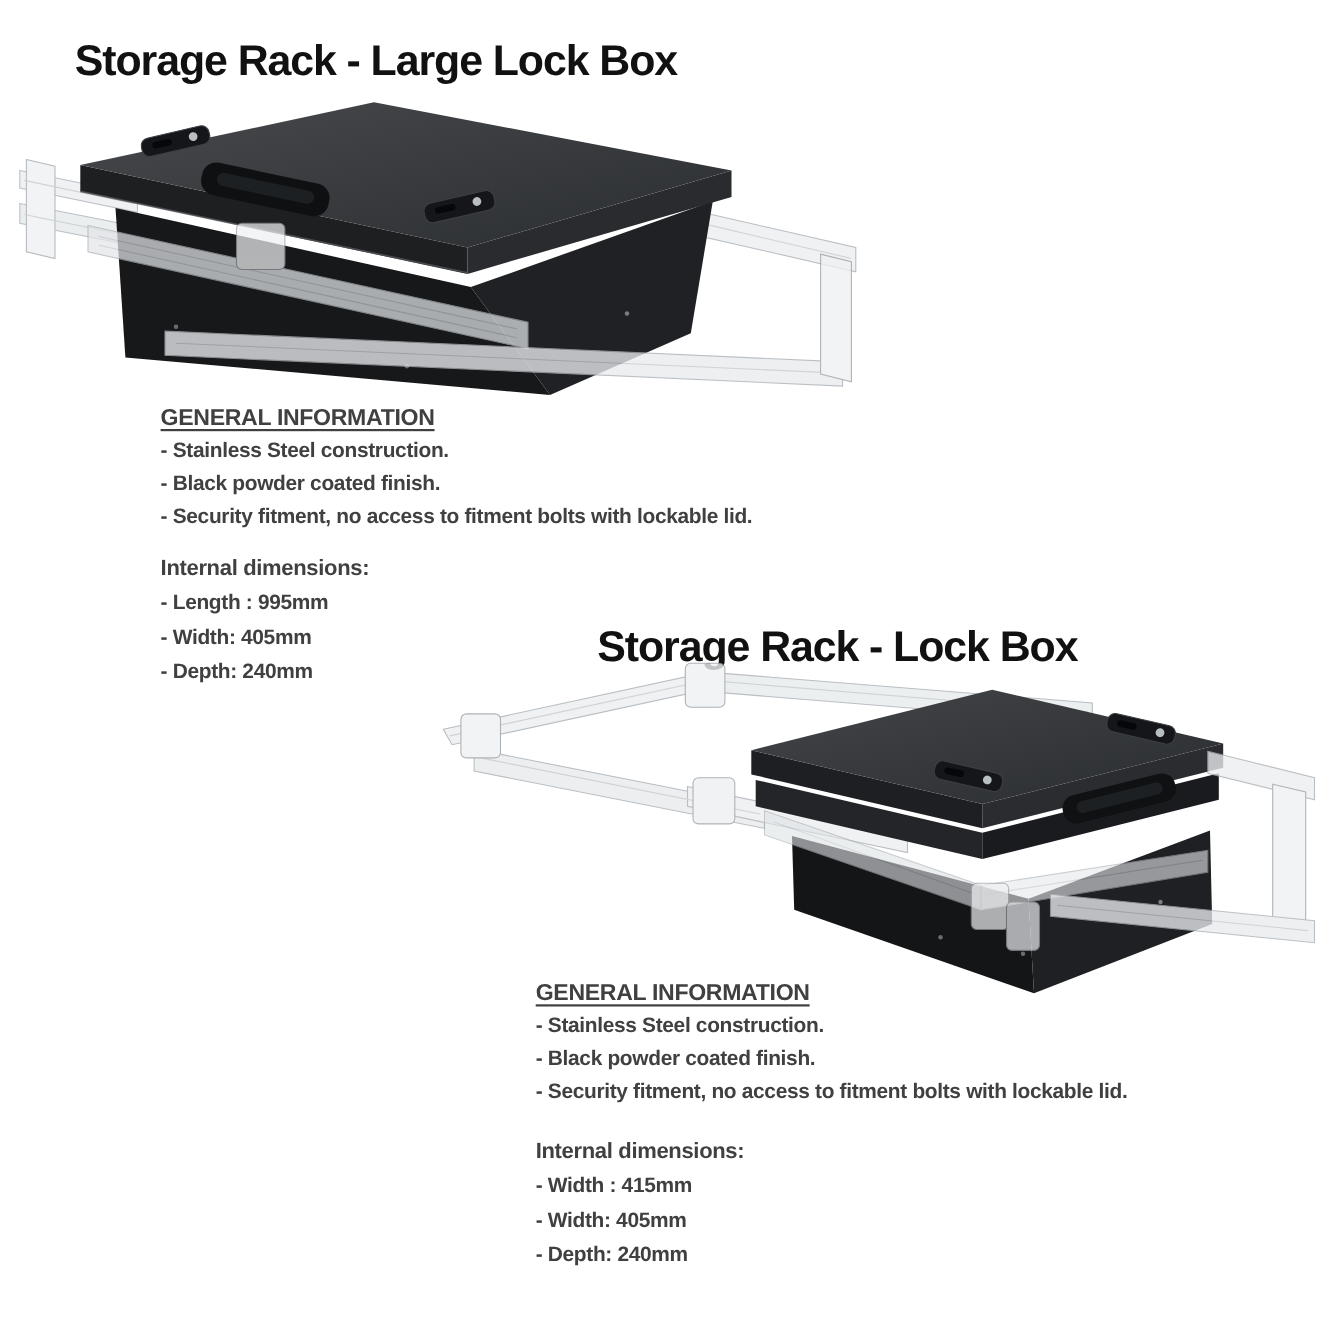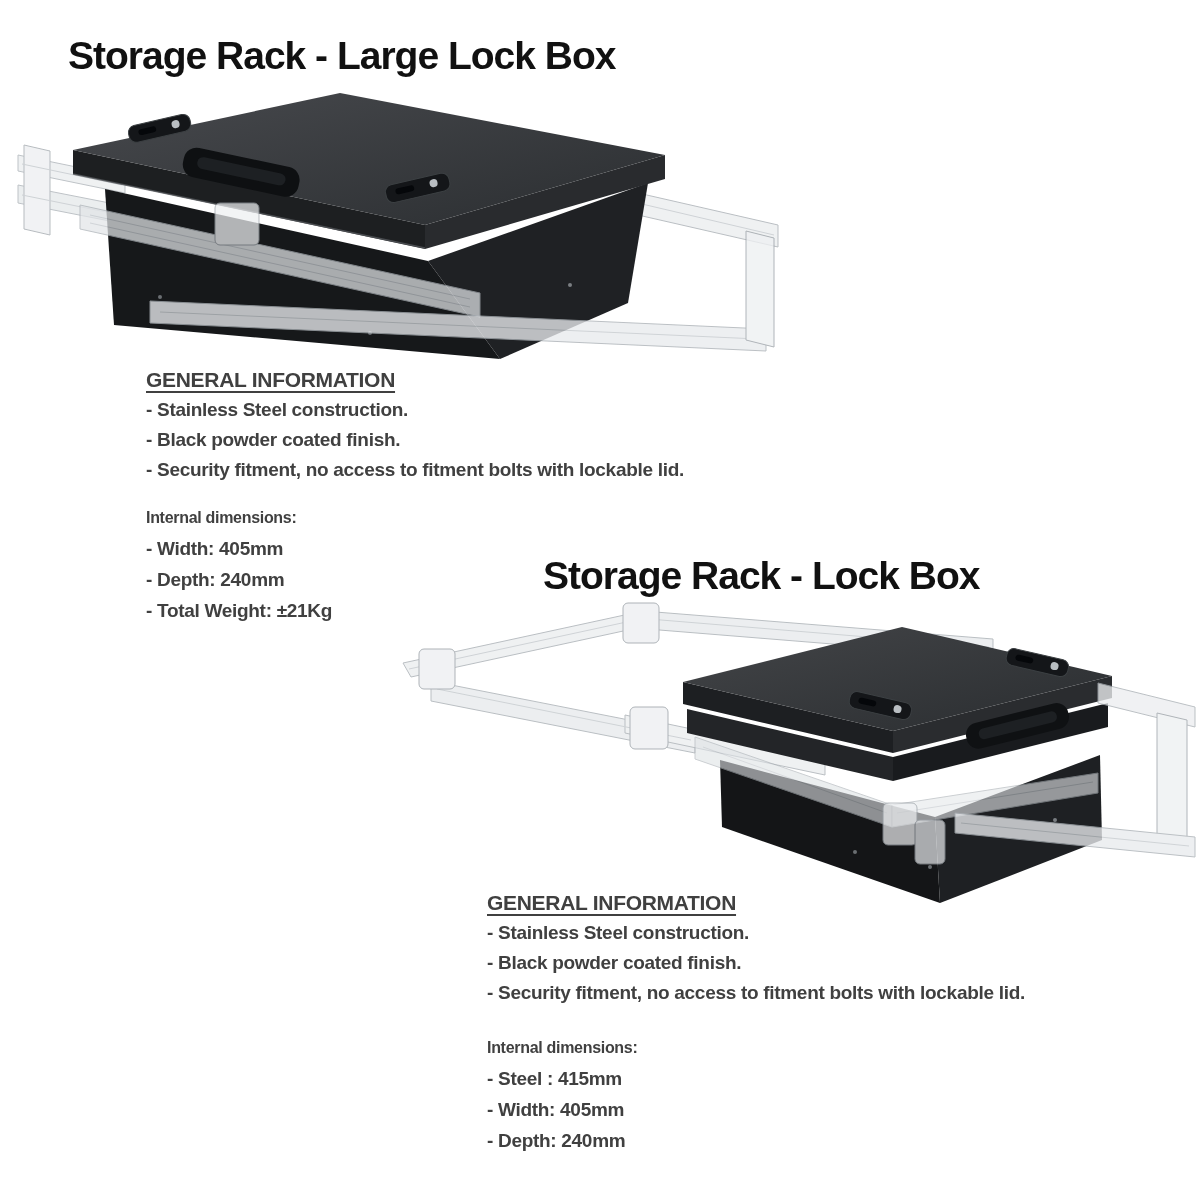--- a/index.html
+++ b/index.html
@@ -5,30 +5,30 @@
   html,body{margin:0;padding:0;background:#ffffff;}
   .canvas{
     position:relative;width:1200px;height:1200px;background:#ffffff;overflow:hidden;
     font-family:"Liberation Sans", sans-serif;
   }
   .product-title{
     position:absolute;margin:0;color:#111111;font-weight:700;font-size:39px;
     letter-spacing:-1px;line-height:1.05;white-space:nowrap;
   }
   #title-1{left:68px;top:36px;}
-  #title-2{left:543px;top:556px;text-align:center;}
+  #title-2{left:543px;top:569px;text-align:center;}
   .info-block{
     position:absolute;color:#404040;font-weight:700;font-size:19px;
     letter-spacing:-0.3px;line-height:30px;white-space:nowrap;
   }
   .info-heading{
     font-size:21px;text-decoration:underline;text-underline-offset:4px;
     text-decoration-thickness:2px;
   }
-  .dims-heading{font-size:16px;}
+  .dims-heading{font-size:20px;}
   #general-1{left:146px;top:365px;}
   #dims-1{left:146px;top:502px;line-height:31px;}
   #general-2{left:487px;top:888px;}
   #dims-2{left:487px;top:1032px;line-height:31px;}
   .render{position:absolute;}
   #render-1{left:10px;top:85px;}
   #render-2{left:395px;top:585px;}
 </style>
 </head>
 <body>
@@ -105,23 +105,23 @@
 
   <div id="general-1" class="info-block">
     <div class="info-heading">GENERAL INFORMATION</div>
     <div>- Stainless Steel construction.</div>
     <div>- Black powder coated finish.</div>
     <div>- Security fitment, no access to fitment bolts with lockable lid.</div>
   </div>
 
   <div id="dims-1" class="info-block">
     <div class="dims-heading">Internal dimensions:</div>
+    <div>- Length : 995mm</div>
     <div>- Width: 405mm</div>
     <div>- Depth: 240mm</div>
-    <div>- Total Weight: ±21Kg</div>
   </div>
 
   <h1 id="title-2" class="product-title">Storage Rack - Lock Box</h1>
 
   <svg id="render-2" class="render" width="805" height="330" viewBox="0 0 805 330" xmlns="http://www.w3.org/2000/svg">
     <defs>
       <linearGradient id="lid2top" x1="0" y1="0" x2="1" y2="1">
         <stop offset="0" stop-color="#434548"></stop>
         <stop offset="1" stop-color="#2a2d30"></stop>
       </linearGradient>
@@ -197,18 +197,18 @@
 
   <div id="general-2" class="info-block">
     <div class="info-heading">GENERAL INFORMATION</div>
     <div>- Stainless Steel construction.</div>
     <div>- Black powder coated finish.</div>
     <div>- Security fitment, no access to fitment bolts with lockable lid.</div>
   </div>
 
   <div id="dims-2" class="info-block">
     <div class="dims-heading">Internal dimensions:</div>
-    <div>- Steel : 415mm</div>
+    <div>- Width : 415mm</div>
     <div>- Width: 405mm</div>
     <div>- Depth: 240mm</div>
   </div>
 
 </div>
 
 </body></html>

